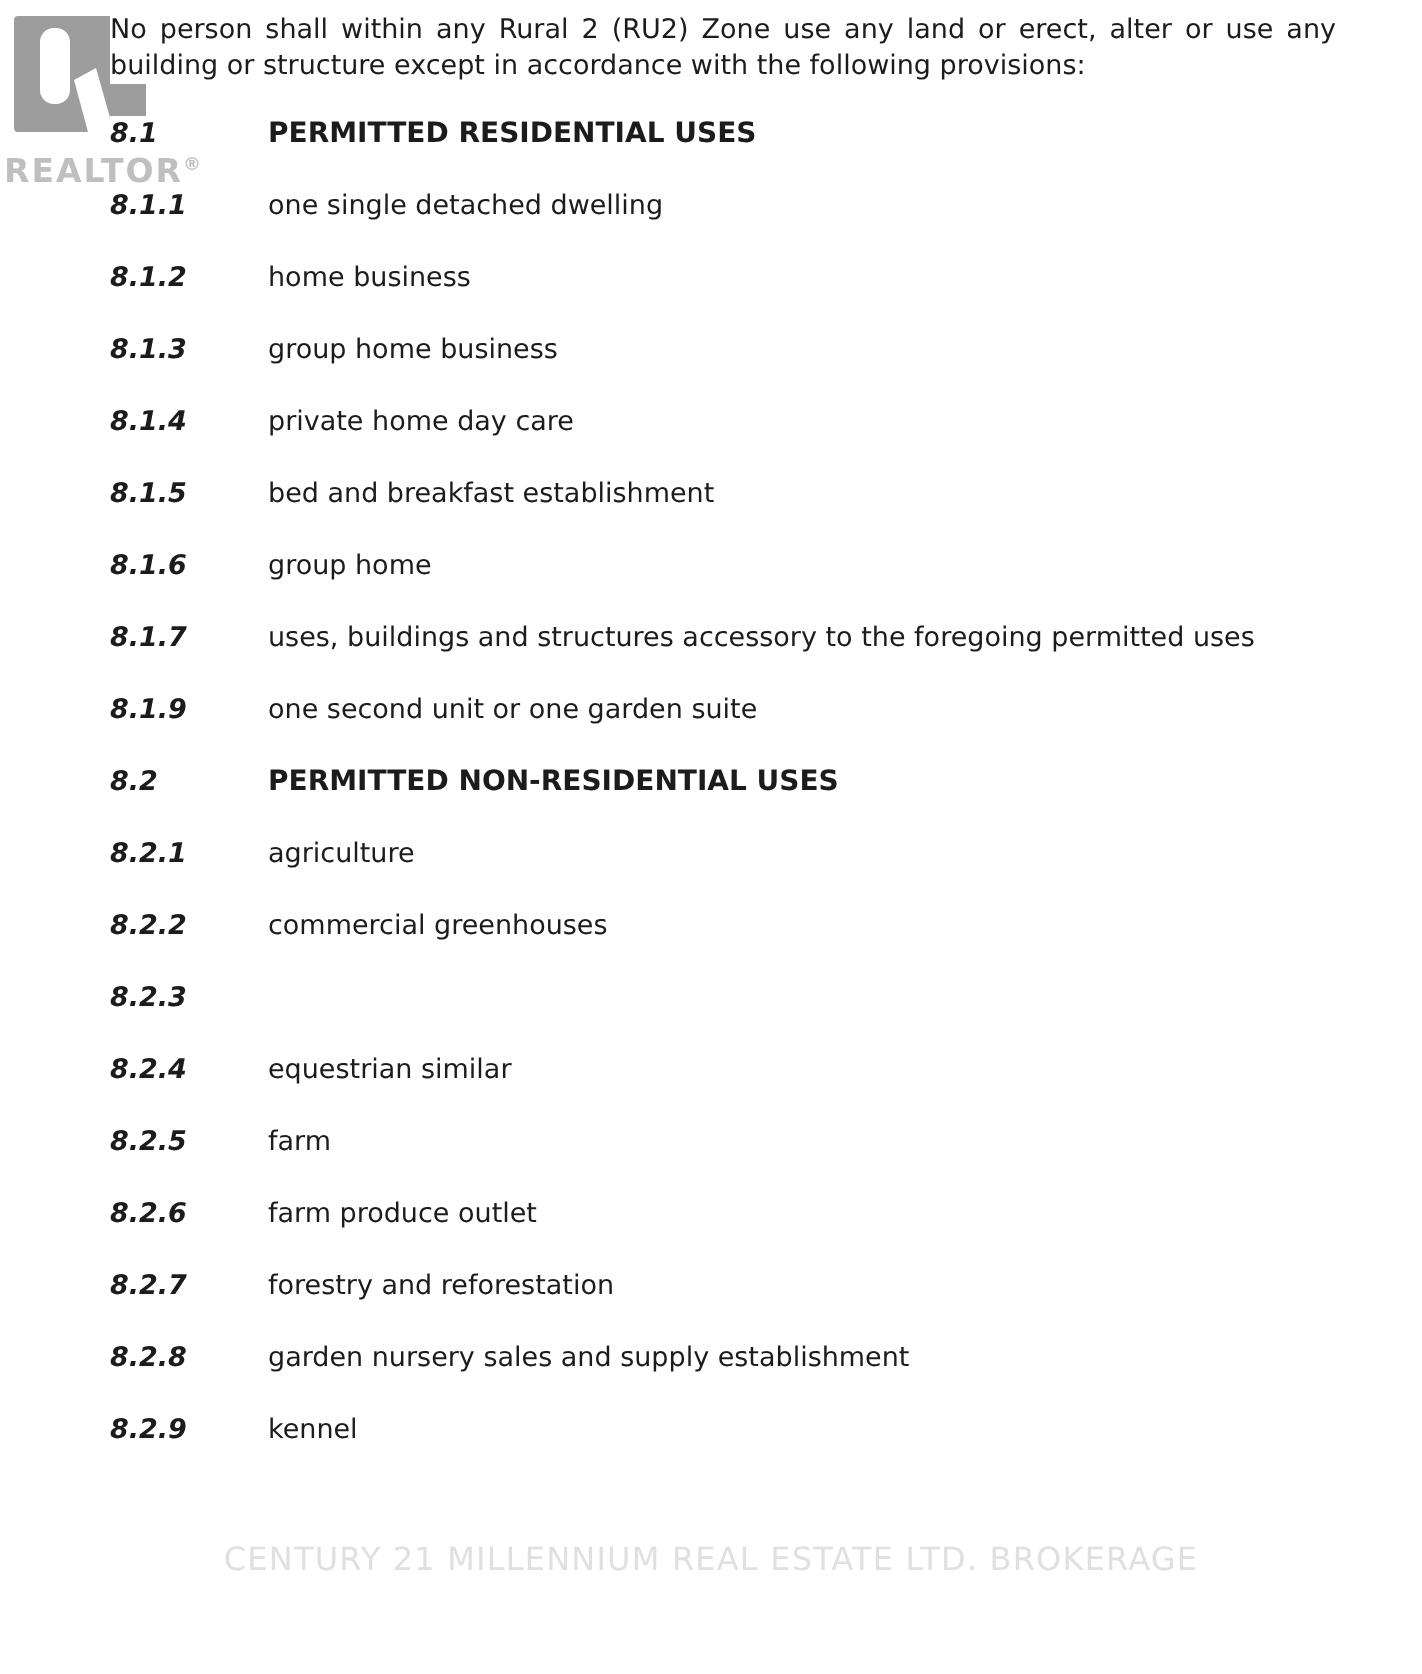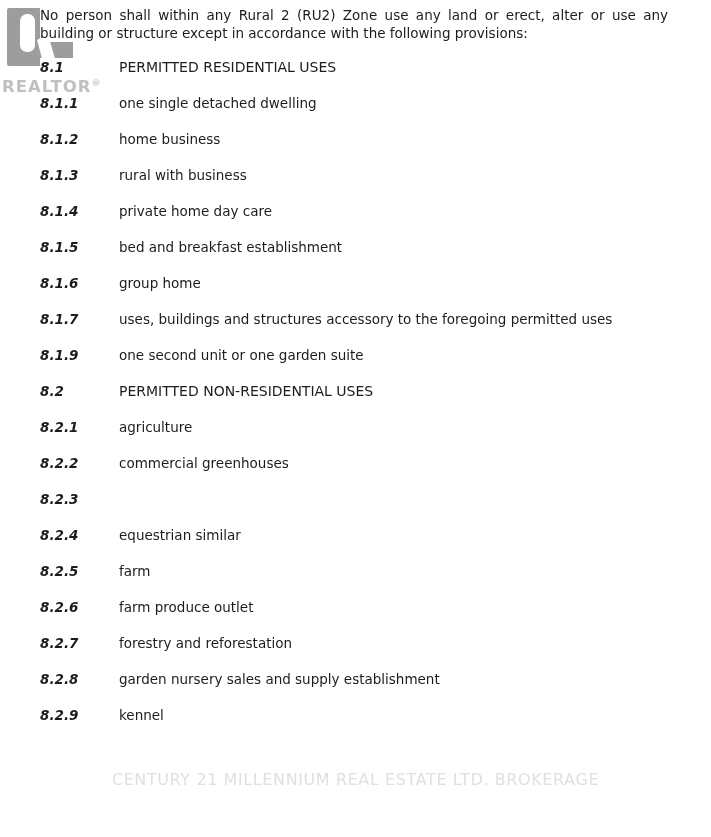--- a/index.html
+++ b/index.html
@@ -34,21 +34,21 @@
     text-align:center;
     font-size:16px;
     letter-spacing:.6px;
     color:#e0e0e0;
     text-transform:uppercase;
     white-space:nowrap;
   }
   
   .content{
     position:relative;z-index:1;
-    padding:6px 43px 0 40px;
+    padding:6px 43px 0 55px;
   }
   .intro{
     margin:0 0 16px 0;
     text-align:justify;
     background:#ffffff;
   }
   .row{
     display:flex;
     margin-bottom:18px;
   }
@@ -58,21 +58,21 @@
     background:#ffffff;
     align-self:flex-start;
     font-style:italic;
   }
   .num span{background:#ffffff;display:inline-block;}
   .txt{
     flex:1 1 auto;
     text-align:justify;
   }
   .heading .txt{
-    font-weight:normal;
+    font-weight:bold;
     font-size:14px;
     text-align:left;
   }
   .section-2 .heading{margin-top:15px;justify-content:center;}
 </style>
 </head>
 <body>
 
 <div class="page">
 
@@ -100,21 +100,21 @@
       <div class="row">
         <div class="num"><span>8.1.1</span></div>
         <div class="txt">one single detached dwelling</div>
       </div>
       <div class="row">
         <div class="num"><span>8.1.2</span></div>
         <div class="txt">home business</div>
       </div>
       <div class="row">
         <div class="num"><span>8.1.3</span></div>
-        <div class="txt">rural with business</div>
+        <div class="txt">group home business</div>
       </div>
       <div class="row">
         <div class="num"><span>8.1.4</span></div>
         <div class="txt">private home day care</div>
       </div>
       <div class="row">
         <div class="num"><span>8.1.5</span></div>
         <div class="txt">bed and breakfast establishment</div>
       </div>
       <div class="row">

